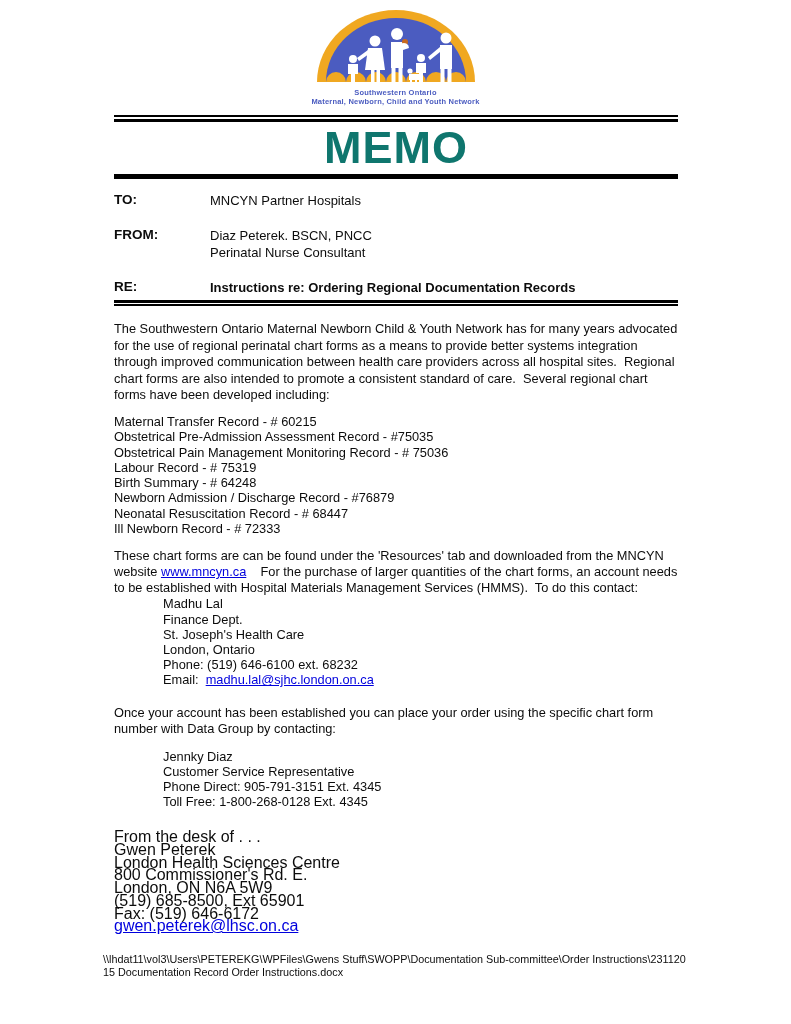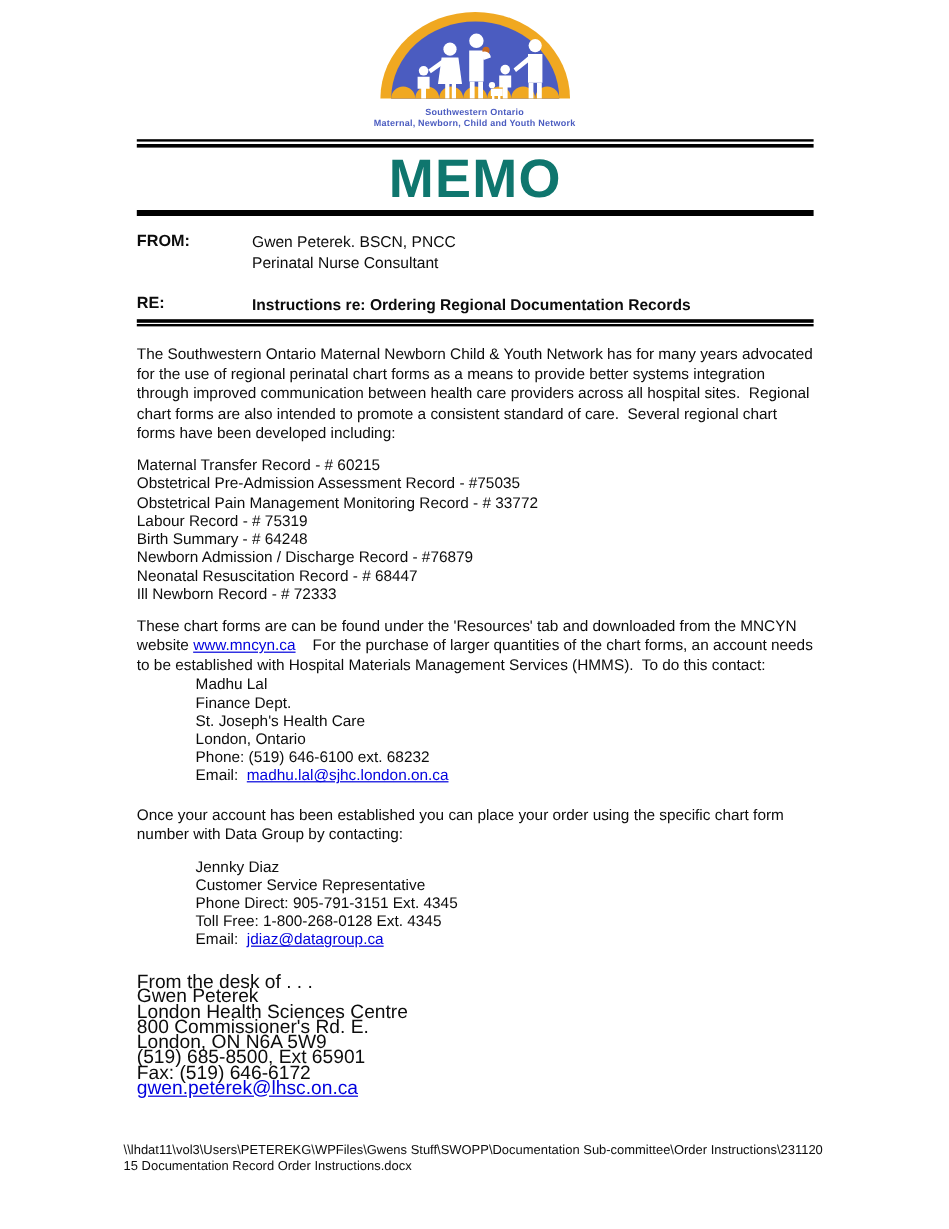--- a/index.html
+++ b/index.html
@@ -131,39 +131,43 @@
   </div>
 
   <div class="content">
 
     <div class="rule-double-top"></div>
     <div class="memo-title">MEMO</div>
     <div class="rule-thick"></div>
 
     <div class="meta">
       <div class="meta-row">
+        <div class="meta-label">TO:</div>
+        <div class="meta-value">MNCYN Partner Hospitals</div>
+      </div>
+      <div class="meta-row">
         <div class="meta-label">FROM:</div>
         <div class="meta-value">
-          <div>Gwen Peterek. BSCN, PNCC</div>
+          <div>Diaz Peterek. BSCN, PNCC</div>
           <div>Perinatal Nurse Consultant</div>
         </div>
       </div>
       <div class="meta-row">
         <div class="meta-label">RE:</div>
         <div class="meta-value bold">Instructions re: Ordering Regional Documentation Records</div>
       </div>
     </div>
     <div class="rule-double-re"></div>
 
     <div class="para p1">The Southwestern Ontario Maternal Newborn Child &amp; Youth Network has for many years advocated for the use of regional perinatal chart forms as a means to provide better systems integration through improved communication between health care providers across all hospital sites.  Regional chart forms are also intended to promote a consistent standard of care.  Several regional chart forms have been developed including:</div>
 
     <div class="records">
       <div>Maternal Transfer Record - # 60215</div>
       <div>Obstetrical Pre-Admission Assessment  Record - #75035</div>
-      <div>Obstetrical Pain Management Monitoring Record - # 33772</div>
+      <div>Obstetrical Pain Management Monitoring Record - # 75036</div>
       <div>Labour Record - # 75319</div>
       <div>Birth Summary - # 64248</div>
       <div>Newborn Admission / Discharge Record - #76879</div>
       <div>Neonatal Resuscitation Record - # 68447</div>
       <div>Ill Newborn Record - # 72333</div>
     </div>
 
     <div class="para p2"><span>These chart forms are can be found under the 'Resources' tab and downloaded from the MNCYN website </span><a class="doc-link" href="#">www.mncyn.ca</a><span>    For the purchase of larger quantities of the chart forms, an account needs to be established with Hospital Materials Management Services (HMMS).  To do this contact:</span></div>
 
     <div class="indent-block">
@@ -175,21 +179,20 @@
       <div style="white-space: pre;"><span>Email:  </span><a class="doc-link" href="#">madhu.lal@sjhc.london.on.ca</a></div>
     </div>
 
     <div class="para p3">Once your account has been established you can place your order using the specific chart form number with Data Group by contacting:</div>
 
     <div class="indent-block c2">
       <div>Jennky Diaz</div>
       <div>Customer Service Representative</div>
       <div>Phone Direct: 905-791-3151 Ext. 4345</div>
       <div>Toll Free: 1-800-268-0128 Ext. 4345</div>
-      <div style="white-space: pre;"><span>Email:  </span><a class="doc-link" href="#">jdiaz@datagroup.ca</a></div>
     </div>
 
     <div class="signature">
       <div>From the desk of . . .</div>
       <div>Gwen Peterek</div>
       <div>London Health Sciences Centre</div>
       <div class="bold">800 Commissioner's Rd. E.</div>
       <div>London, ON   N6A 5W9</div>
       <div>(519) 685-8500, Ext 65901</div>
       <div>Fax: (519) 646-6172</div>

